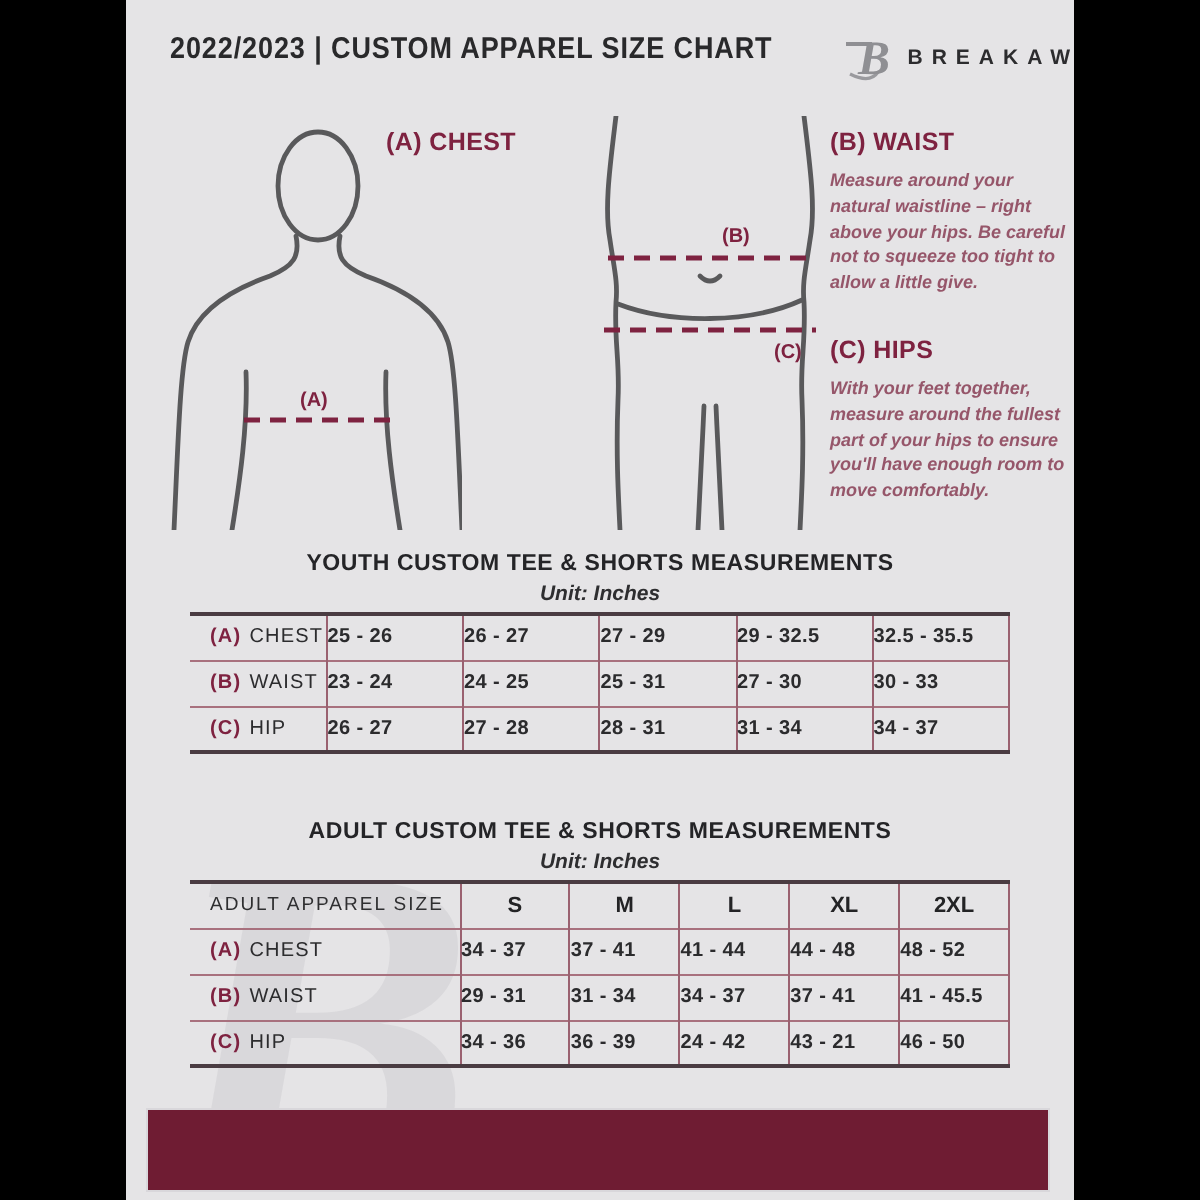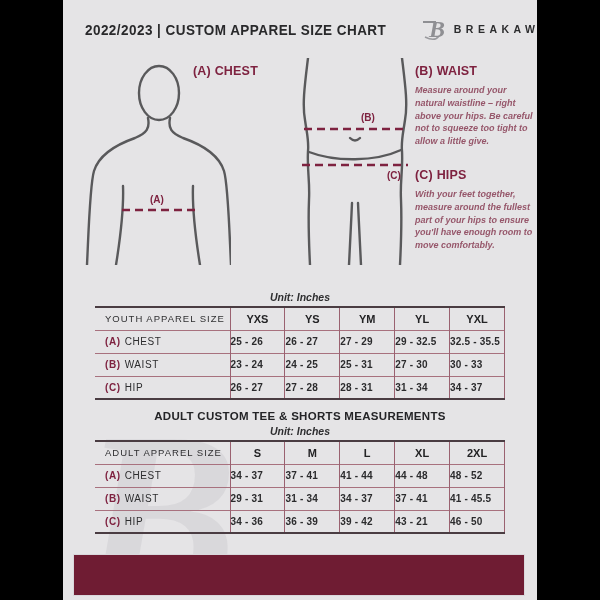--- a/index.html
+++ b/index.html
@@ -6,21 +6,21 @@
     --bg:#e5e4e6; --maroon:#6f1c33; --accent:#7e2240; --rose:#96566a;
     --dark:#2a2a2c; --figure:#59595b; --line-rose:#a8717e; --line-col:#9a6170; --line-dark:#4a3c42;
   }
   *{margin:0;padding:0;box-sizing:border-box}
   body{width:600px;height:600px;background:#000;font-family:"Liberation Sans",sans-serif;overflow:hidden}
   .stage{position:relative;width:600px;height:600px;background:#000}
   .content{position:absolute;left:63px;top:0;width:474px;height:600px;background:var(--bg);overflow:hidden}
   .content > *{position:absolute;z-index:1}
 
   
-  .header{left:22px;top:16px;width:430px;display:flex;justify-content:space-between;align-items:center}
+  .header{left:22px;top:16px;width:430px;display:flex;justify-content:space-between;align-items:flex-start}
   .doc-title{font-size:15px;font-weight:bold;color:#29292b;letter-spacing:.5px;white-space:nowrap;
     transform:scaleX(.9);transform-origin:left center}
   .brand{display:flex;align-items:center;gap:7px}
   .logo{width:27px;height:26px;flex:0 0 auto}
   .logo text{fill:#8f8f93}
   .brand-name{font-size:10.5px;font-weight:bold;letter-spacing:4.5px;color:#2c2c2e;white-space:nowrap}
 
   
   .fig{stroke:var(--figure);fill:none;stroke-width:2.4;stroke-linecap:round}
   .dash{stroke:var(--accent);stroke-width:2.4;stroke-dasharray:8 5;fill:none}
@@ -106,31 +106,24 @@
       <h3>(B) WAIST</h3>
       <p>Measure around your natural waistline – right above your hips. Be careful not to squeeze too tight to allow a little give.</p>
     </div>
     <div class="guide guide-c">
       <h3>(C) HIPS</h3>
       <p>With your feet together, measure around the fullest part of your hips to ensure you'll have enough room to move comfortably.</p>
     </div>
 
     <div class="watermark">B</div>
 
+    <div class="section-title t-youth-title">YOUTH CUSTOM TEE &amp; SHORTS MEASUREMENTS</div>
     <div class="unit t-youth-unit">Unit: Inches</div>
     <table class="size-table youth-table">
       <tbody>
-          <tr>
-        <th class="lbl-head col-label">YOUTH APPAREL SIZE</th>
-        <th class="size-head">YXS</th>
-        <th class="size-head">YS</th>
-        <th class="size-head">YM</th>
-        <th class="size-head">YL</th>
-        <th class="size-head">YXL</th>
-      </tr>
       <tr>
         <td class="row-label"><span class="key">(A)</span><span>CHEST</span></td>
         <td class="val">25 - 26</td>
         <td class="val">26 - 27</td>
         <td class="val">27 - 29</td>
         <td class="val">29 - 32.5</td>
         <td class="val">32.5 - 35.5</td>
       </tr>
       <tr>
         <td class="row-label"><span class="key">(B)</span><span>WAIST</span></td>
@@ -176,21 +169,21 @@
         <td class="val">29 - 31</td>
         <td class="val">31 - 34</td>
         <td class="val">34 - 37</td>
         <td class="val">37 - 41</td>
         <td class="val">41 - 45.5</td>
       </tr>
       <tr>
         <td class="row-label"><span class="key">(C)</span><span>HIP</span></td>
         <td class="val">34 - 36</td>
         <td class="val">36 - 39</td>
-        <td class="val">39 - 42</td>
+        <td class="val">24 - 42</td>
         <td class="val">43 - 21</td>
         <td class="val">46 - 50</td>
       </tr>
     </tbody>
       </table>
 
     <div class="footer-bar"></div>
   </div>
 </div>
 

